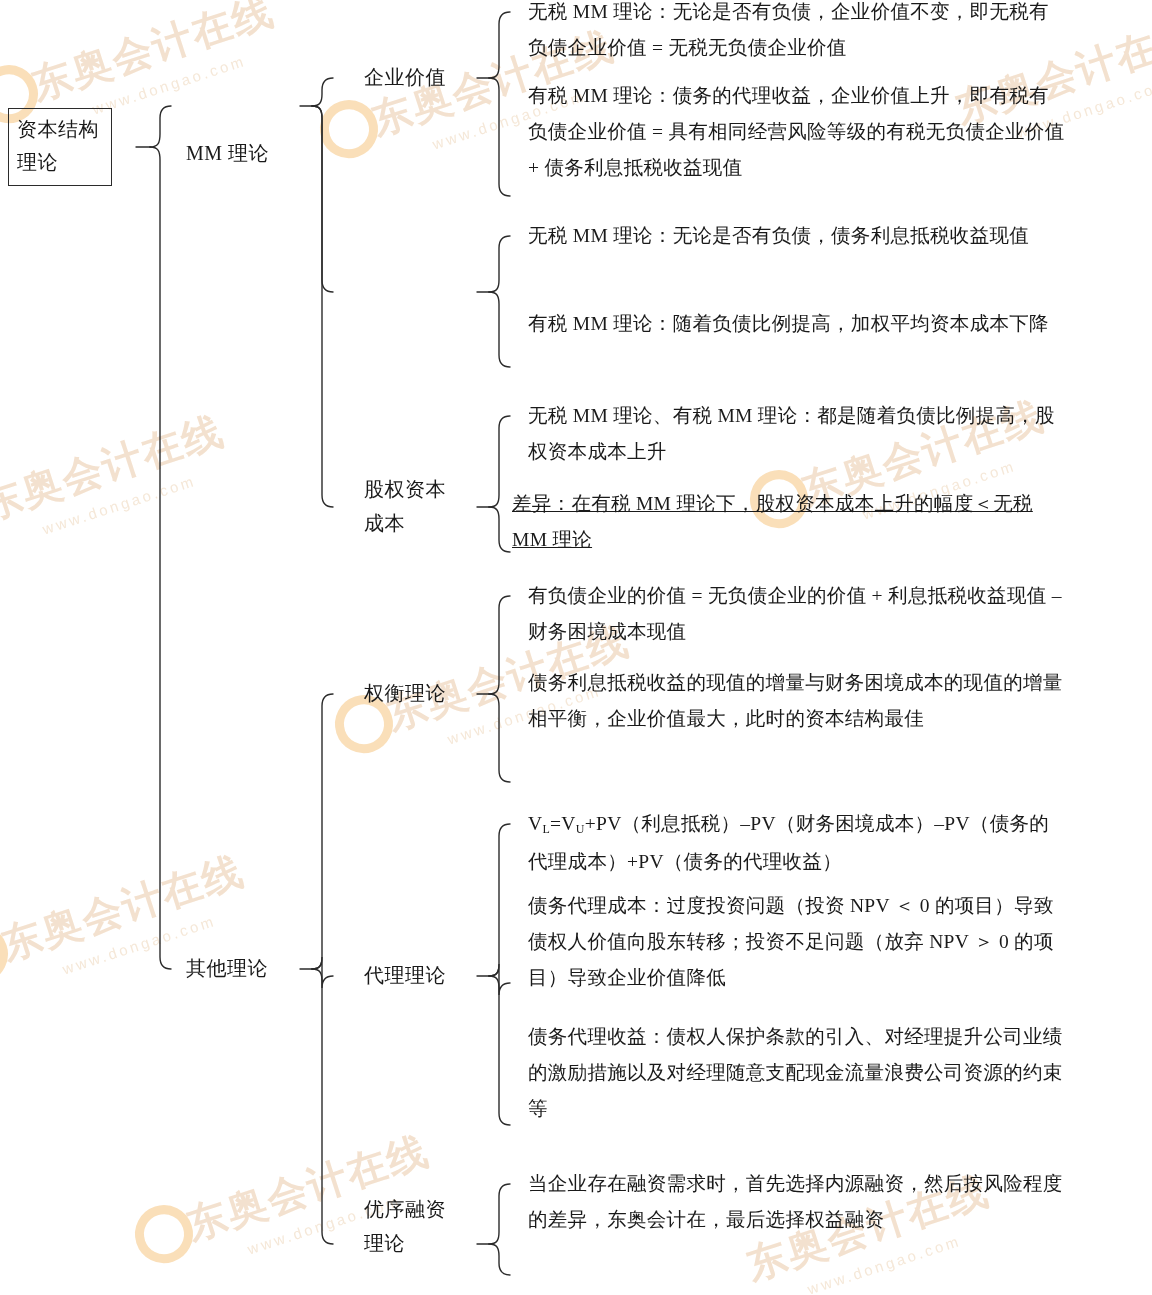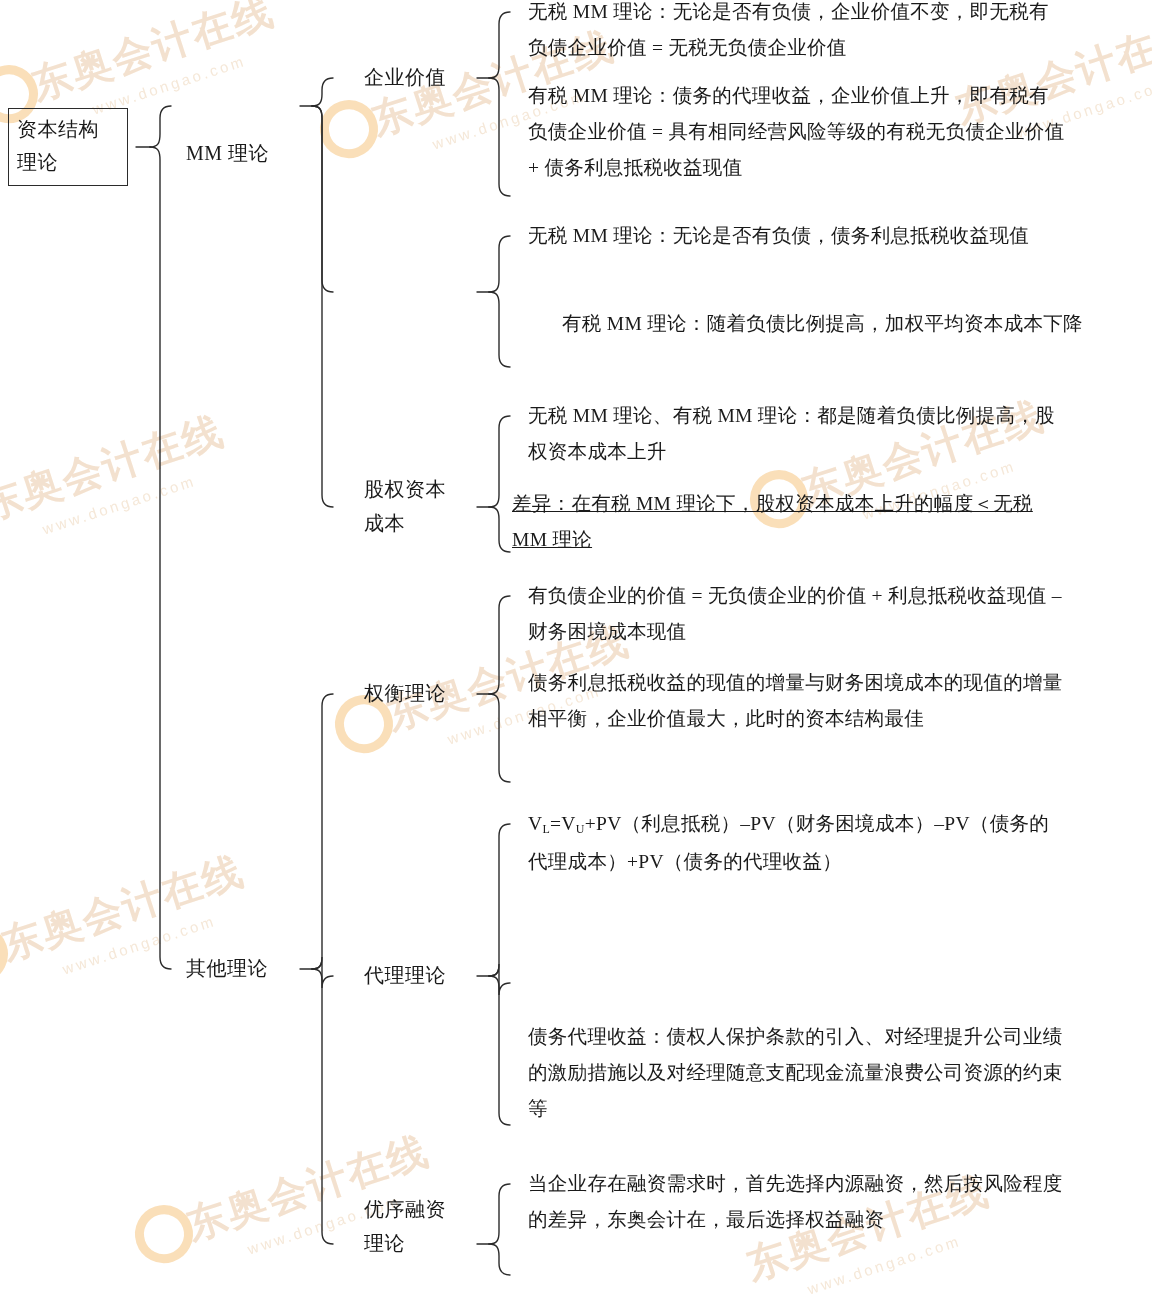--- a/index.html
+++ b/index.html
@@ -66,21 +66,21 @@
     position: absolute;
     font-size: 20px;
     line-height: 34px;
     letter-spacing: .5px;
   }
   .root {
     border: 1px solid #2b2b2b;
     padding: 4px 2px 6px 8px;
     font-size: 20px;
     line-height: 33px;
-    width: 120px;
+    width: 104px;
     box-sizing: border-box;
   }
   .lv2 { width: 140px; }
   .lv3 { width: 140px; }
   .leaf {
     width: 540px;
     font-size: 19.5px;
     line-height: 36px;
     letter-spacing: .3px;
   }
@@ -204,25 +204,26 @@
 
   <div class="node lv3" style="left:364px; top:676px;">权衡理论</div>
   <div class="node lv3" style="left:364px; top:958px;">代理理论</div>
   <div class="node lv3" style="left:364px; top:1192px; white-space:pre-line;">优序融资
 理论</div>
 
   <div class="node leaf" style="left:528px; top:-6px;">无税 MM 理论：无论是否有负债，企业价值不变，即无税有负债企业价值 = 无税无负债企业价值</div>
   <div class="node leaf" style="left:528px; top:78px;">有税 MM 理论：债务的代理收益，企业价值上升，即有税有负债企业价值 = 具有相同经营风险等级的有税无负债企业价值 + 债务利息抵税收益现值</div>
 
   <div class="node leaf" style="left:528px; top:218px;">无税 MM 理论：无论是否有负债，债务利息抵税收益现值</div>
-  <div class="node leaf" style="left:528px; top:306px;margin-left:34px;">有税 MM 理论：随着负债比例提高，加权平均资本成本下降</div>
+  <div class="node leaf" style="left:528px; top:306px;">有税 MM 理论：随着负债比例提高，加权平均资本成本下降</div>
 
   <div class="node leaf" style="left:528px; top:398px;">无税 MM 理论、有税 MM 理论：都是随着负债比例提高，股权资本成本上升</div>
   <div class="node leaf" style="left:512px; top:486px;text-decoration:underline;">差异：在有税 MM 理论下，股权资本成本上升的幅度＜无税 MM 理论</div>
 
   <div class="node leaf" style="left:528px; top:578px;">有负债企业的价值 = 无负债企业的价值 + 利息抵税收益现值 – 财务困境成本现值</div>
   <div class="node leaf" style="left:528px; top:665px;">债务利息抵税收益的现值的增量与财务困境成本的现值的增量相平衡，企业价值最大，此时的资本结构最佳</div>
 
   <div class="node leaf" style="left:528px; top:806px;">V<sub>L</sub>=V<sub>U</sub>+PV（利息抵税）–PV（财务困境成本）–PV（债务的代理成本）+PV（债务的代理收益）</div>
+  <div class="node leaf" style="left:528px; top:888px;">债务代理成本：过度投资问题（投资 NPV ＜ 0 的项目）导致债权人价值向股东转移；投资不足问题（放弃 NPV ＞ 0 的项目）导致企业价值降低</div>
   <div class="node leaf" style="left:528px; top:1019px;">债务代理收益：债权人保护条款的引入、对经理提升公司业绩的激励措施以及对经理随意支配现金流量浪费公司资源的约束等</div>
 
   <div class="node leaf" style="left:528px; top:1166px;">当企业存在融资需求时，首先选择内源融资，然后按风险程度的差异，东奥会计在，最后选择权益融资</div>
 </div>
 
 </body></html>

